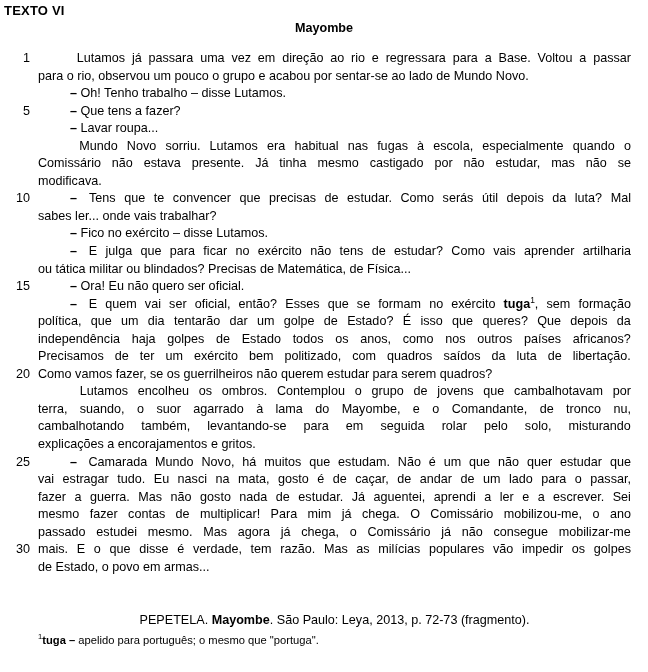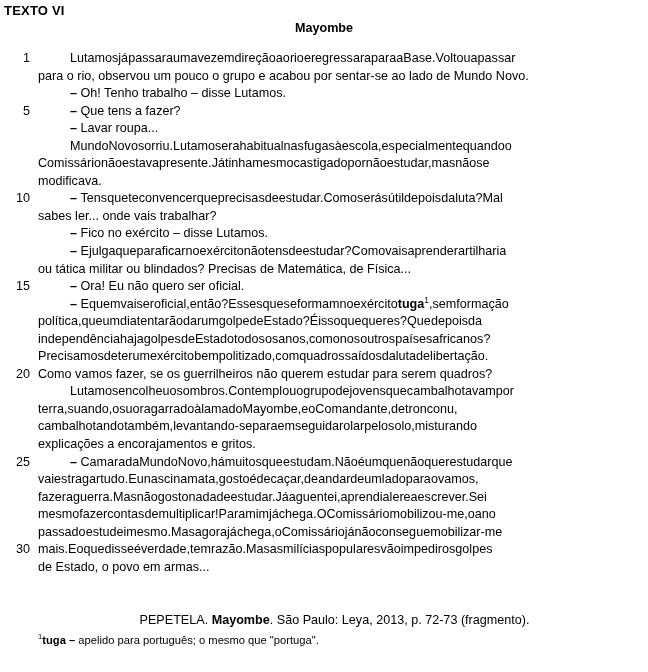--- a/index.html
+++ b/index.html
@@ -74,20 +74,21 @@
     left: 38px;
     width: 593px;
     font-size: 12.6px;
     line-height: 17.55px;
     white-space: pre;
   }
 
   
   .ltext.just {
     display: flex;
+    justify-content: space-between;
     white-space: pre;
   }
   .ltext.just > span { white-space: pre; }
 
   .indent { display: inline-block; width: 32px; }
 
   .dash {
     font-weight: bold;
   }
 
@@ -225,21 +226,21 @@
       <div class="tline">
         <span class="lnum"></span>
         <span class="ltext"><span>explicações a encorajamentos e gritos.</span></span>
       </div>
       <div class="tline">
         <span class="lnum">25</span>
         <span class="ltext just"><span style="white-space: pre;"><span class="indent"></span><span class="dash">–&nbsp;</span></span><span>Camarada</span><span>Mundo</span><span>Novo,</span><span>há</span><span>muitos</span><span>que</span><span>estudam.</span><span>Não</span><span>é</span><span>um</span><span>que</span><span>não</span><span>quer</span><span>estudar</span><span>que</span></span>
       </div>
       <div class="tline">
         <span class="lnum"></span>
-        <span class="ltext just"><span>vai</span><span>estragar</span><span>tudo.</span><span>Eu</span><span>nasci</span><span>na</span><span>mata,</span><span>gosto</span><span>é</span><span>de</span><span>caçar,</span><span>de</span><span>andar</span><span>de</span><span>um</span><span>lado</span><span>para</span><span>o</span><span>vamos,</span></span>
+        <span class="ltext just"><span>vai</span><span>estragar</span><span>tudo.</span><span>Eu</span><span>nasci</span><span>na</span><span>mata,</span><span>gosto</span><span>é</span><span>de</span><span>caçar,</span><span>de</span><span>andar</span><span>de</span><span>um</span><span>lado</span><span>para</span><span>o</span><span>passar,</span></span>
       </div>
       <div class="tline">
         <span class="lnum"></span>
         <span class="ltext just"><span>fazer</span><span>a</span><span>guerra.</span><span>Mas</span><span>não</span><span>gosto</span><span>nada</span><span>de</span><span>estudar.</span><span>Já</span><span>aguentei,</span><span>aprendi</span><span>a</span><span>ler</span><span>e</span><span>a</span><span>escrever.</span><span>Sei</span></span>
       </div>
       <div class="tline">
         <span class="lnum"></span>
         <span class="ltext just"><span>mesmo</span><span>fazer</span><span>contas</span><span>de</span><span>multiplicar!</span><span>Para</span><span>mim</span><span>já</span><span>chega.</span><span>O</span><span>Comissário</span><span>mobilizou-me,</span><span>o</span><span>ano</span></span>
       </div>
       <div class="tline">

